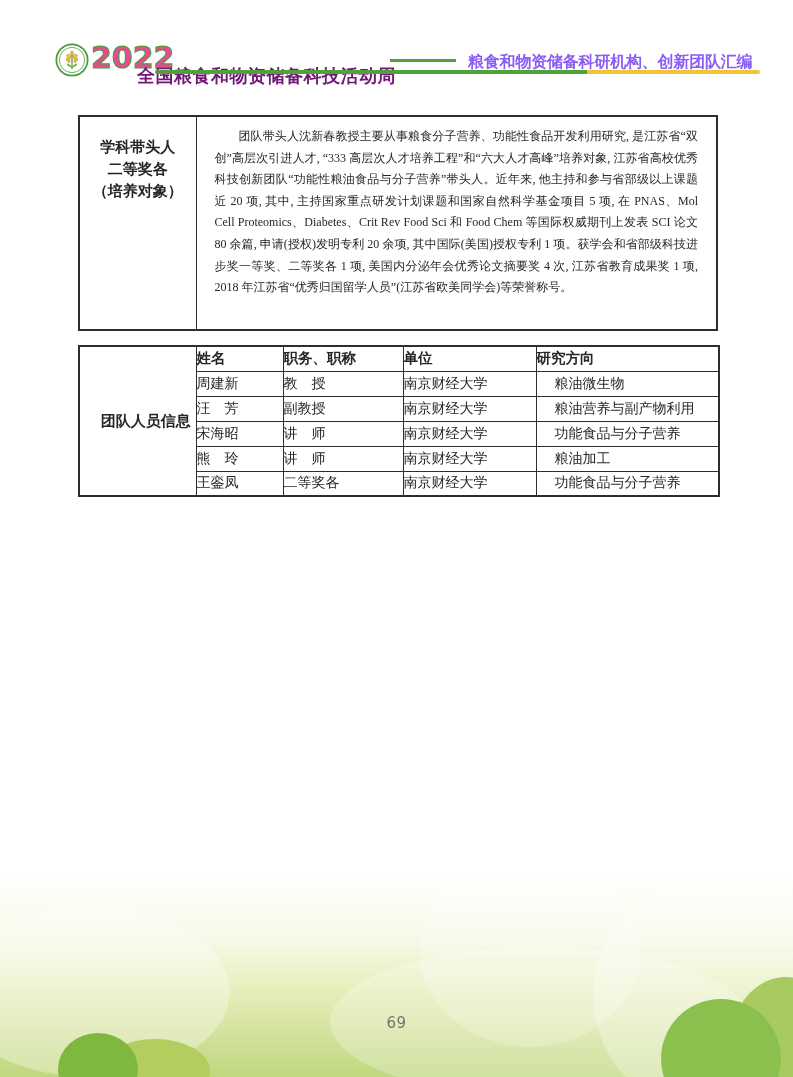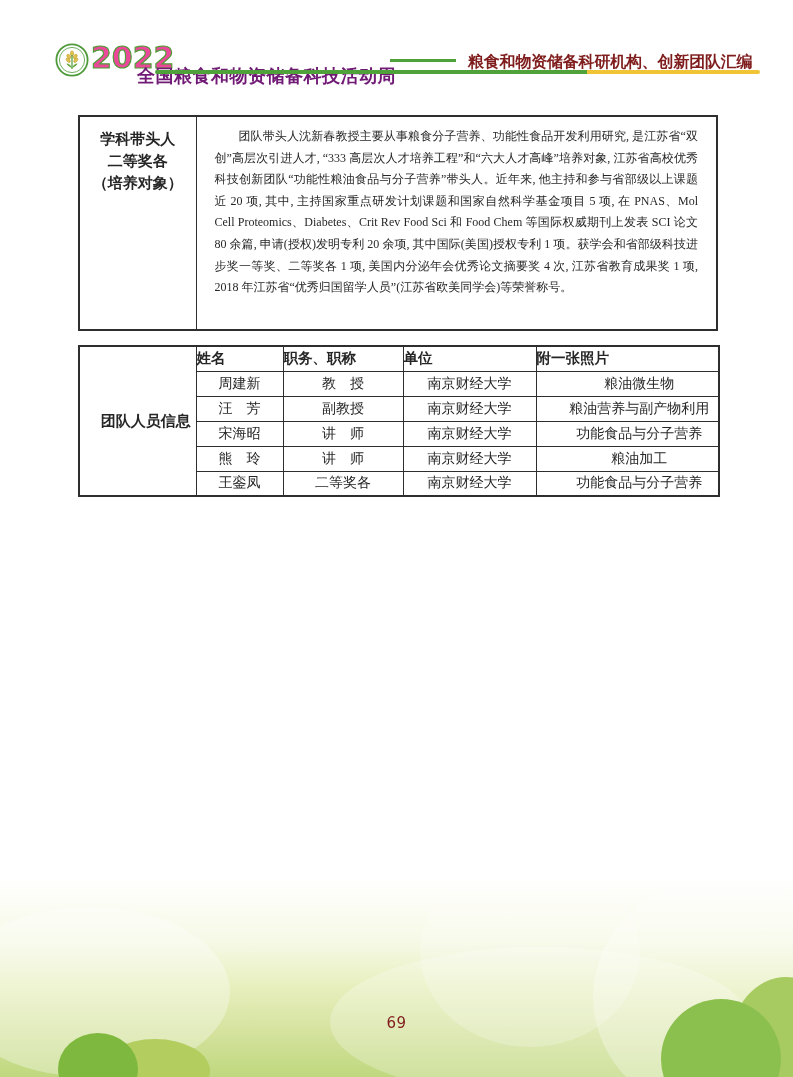--- a/index.html
+++ b/index.html
@@ -34,21 +34,21 @@
     color: #701a75; line-height: 24px; white-space: nowrap;
   }
   .header-dash {
     position: absolute; left: 390px; top: 59px; width: 66px; height: 3px;
     background: #4fa23a;
   }
   .compilation-title {
     position: absolute; left: 468px; top: 51px;
     font-family: "Liberation Sans", "DejaVu Sans", sans-serif;
     font-size: 16px; font-weight: bold; letter-spacing: -0.2px;
-    color: #7f1d1d; line-height: 22px; white-space: nowrap;
+    color: #8b5cf6; line-height: 22px; white-space: nowrap;
   }
   .header-underline {
     position: absolute; left: 155px; top: 70px; width: 605px; height: 4px;
     border-radius: 2px;
     background: linear-gradient(90deg, #4fa23a 0px, #4fa23a 432px, #f1c436 432px, #f1c436 100%);
   }
 
   
   table {
     border-collapse: collapse;
@@ -58,21 +58,21 @@
   td, th {
     border: 1px solid #2e2e2e;
     vertical-align: middle;
   }
   .tbl1 {
     position: absolute; left: 78px; top: 115px; width: 640px; height: 216px;
     border: 2px solid #2e2e2e;
   }
   .tbl1 .label-cell {
     width: 117px; vertical-align: top; text-align: center;
-    padding-top: 11px;
+    padding-top: 19px;
     font-family: Liberation Serif, serif;
     font-weight: bold; font-size: 15px; line-height: 22px;
   }
   .tbl1 .bio-cell {
     vertical-align: top;
     padding: 9px 18px 4px 18px;
     text-align: justify;
     line-height: 21.6px;
     font-size: 12px;
   }
@@ -85,22 +85,22 @@
   .tbl2 tr { height: 25px; }
   .tbl2 .label-cell {
     text-align: center;
     font-family: "Liberation Sans", "DejaVu Sans", sans-serif;
     font-weight: bold; font-size: 15px; padding-left: 16px;
   }
   .tbl2 th {
     font-family: "Liberation Sans", "DejaVu Sans", sans-serif;
     font-weight: bold; font-size: 14.5px; text-align: left;
   }
-  .tbl2 td.c { text-align: center; }
-  .tbl2 td.l { text-align: center; padding-left: 24px; }
+  .tbl2 td.c { }
+  .tbl2 td.l { text-align: left; padding-left: 18px; }
 
   
   .footer {
     position: absolute; left: 0; bottom: 0; width: 793px; height: 200px;
     overflow: hidden; pointer-events: none;
     background: linear-gradient(180deg,
       rgba(255,255,255,0) 0%,
       rgba(245,248,226,0.85) 32%,
       #e7efbd 55%,
       #d6e3a0 76%,
@@ -113,21 +113,21 @@
   .blob.light4 { left: 420px; bottom: 30px; width: 220px; height: 190px; background: rgba(255,255,255,0.22); }
   .blob.dkl   { left: 58px;  bottom: -28px; width: 80px;  height: 72px; background: #7fb83e; }
   .blob.ygl   { left: 100px; bottom: -26px; width: 110px; height: 64px; background: #b3cd5f; }
   .blob.dkr   { right: 12px; bottom: -42px; width: 120px; height: 120px; background: #8cc04e; }
   .blob.ygr   { right: -48px; bottom: -30px; width: 110px; height: 130px; background: #a7cb61; }
 
   .page-number {
     position: absolute; left: 0; top: 1014px; width: 793px;
     text-align: center;
     font-family: "DejaVu Sans", sans-serif;
-    font-size: 15px; color: #7f1d1d; letter-spacing: 0.5px;
+    font-size: 15px; color: #737373; letter-spacing: 0.5px;
     z-index: 5;
   }
 </style>
 </head>
 <body>
 
 <div class="header">
   <svg class="logo" viewBox="0 0 34 34" xmlns="http://www.w3.org/2000/svg">
     <circle cx="17" cy="17" r="15.6" fill="#ffffff" stroke="#4c9a39" stroke-width="1.8"></circle>
     <circle cx="17" cy="17" r="12.6" fill="none" stroke="#4c9a39" stroke-width="0.8"></circle>
@@ -176,21 +176,21 @@
       <col style="width:120px">
       <col style="width:133px">
       <col style="width:183px">
   </colgroup>
   <tbody>
       <tr>
     <td class="label-cell" rowspan="6">团队人员信息</td>
     <th>姓名</th>
     <th>职务、职称</th>
     <th>单位</th>
-    <th>附一张照片</th>
+    <th>研究方向</th>
   </tr>
   <tr>
     <td class="c">周建新</td>
     <td class="c">教　授</td>
     <td class="c">南京财经大学</td>
     <td class="l">粮油微生物</td>
   </tr>
   <tr>
     <td class="c">汪　芳</td>
     <td class="c">副教授</td>

